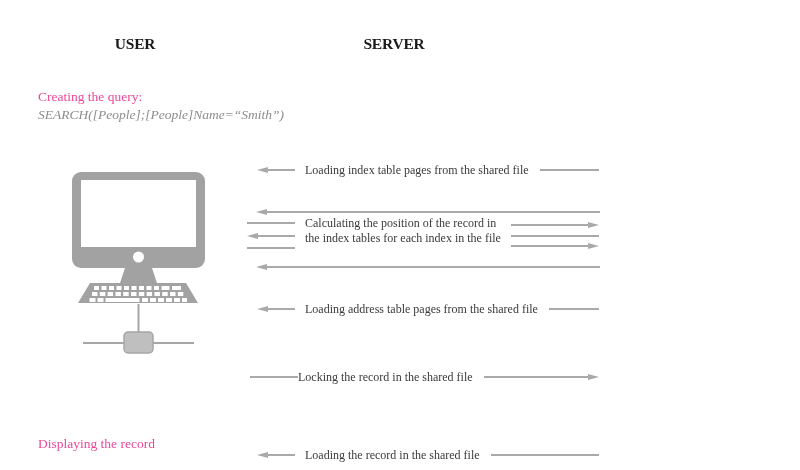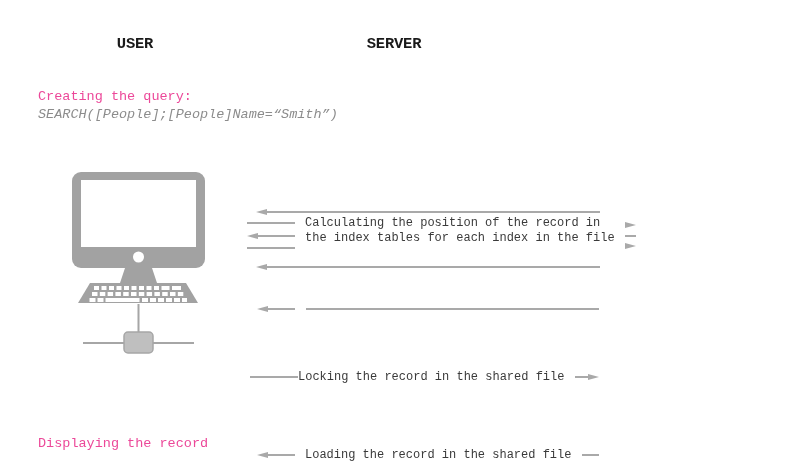--- a/index.html
+++ b/index.html
@@ -1,18 +1,18 @@
 <!DOCTYPE html>
 <html><head>
 <meta charset="utf-8">
 <style>
   html,body{margin:0;padding:0;background:#fff;}
   .canvas{
     position:relative;width:640px;height:470px;background:#ffffff;overflow:hidden;
-    font-family:Liberation Mono, monospace;cursor:default;
+    font-family:Liberation Serif, serif;cursor:default;
   }
   .col-header{
     position:absolute;top:35px;transform:translateX(-50%);
     font-size:15.5px;font-weight:bold;letter-spacing:-0.2px;color:#1a1a1a;white-space:nowrap;
   }
   .note{position:absolute;font-size:13.5px;color:#ec4899;white-space:nowrap;}
   .note.muted{color:#8c8c8c;font-style:italic;}
   
   .step-row{position:absolute;left:247px;width:352px;height:16px;display:flex;align-items:center;}
   .seg{display:flex;align-items:center;}
@@ -95,20 +95,30 @@
 
   <svg style="left:683px;top:218px;" width="100" height="102" viewBox="0 0 100 102">
     <g fill="#a2a2a2">
       <path d="M5,16 a40,14 0 1 1 80,0 l0,17 a40,14 0 0 1 -80,0 z"></path>
       <path d="M5,54 a40,14 0 0 0 80,0 l0,13 a40,14 0 0 1 -80,0 z"></path>
       <path d="M5,72 a40,14 0 0 0 80,0 l0,13 a40,14 0 0 1 -80,0 z"></path>
     </g>
     <path d="M54,92 L54,62 Q54,58 58,58 L69,58 L74,63 L89,63 Q93,63 93,67 L93,92 Q93,96 89,96 L58,96 Q54,96 54,92 Z" fill="#a2a2a2" stroke="#ffffff" stroke-width="4" paint-order="stroke"></path>
   </svg>
 
+  <div class="step-row" style="top:162px;">
+    <div class="seg seg-left-arrow">
+      <div class="head-l"></div>
+        <div class="ln"></div>
+    </div>
+    <div class="step-label">Loading index table pages from the shared file</div>
+    <div class="seg seg-right">
+        <div class="ln"></div>
+      </div>
+  </div>
 
   <div class="full-arrow" style="top:208px;">
     <div class="head-l"></div>
       <div class="ln"></div>
   </div>
   <div class="calc-row">
     <div class="calc-col calc-col-left">
       <div class="seg">
           <div class="ln"></div>
         </div>
@@ -141,20 +151,21 @@
   <div class="full-arrow" style="top:263px;">
     <div class="head-l"></div>
       <div class="ln"></div>
   </div>
 
   <div class="step-row" style="top:301px;">
     <div class="seg seg-left-arrow">
       <div class="head-l"></div>
         <div class="ln"></div>
     </div>
+    <div class="step-label">Loading address table pages from the shared file</div>
     <div class="seg seg-right">
         <div class="ln"></div>
       </div>
   </div>
 
   <div class="step-row" style="top:369px;">
     <div class="seg seg-left-plain">
         <div class="ln"></div>
       </div>
     <div class="step-label" style="margin-left:0;">Locking the record in the shared file</div>

